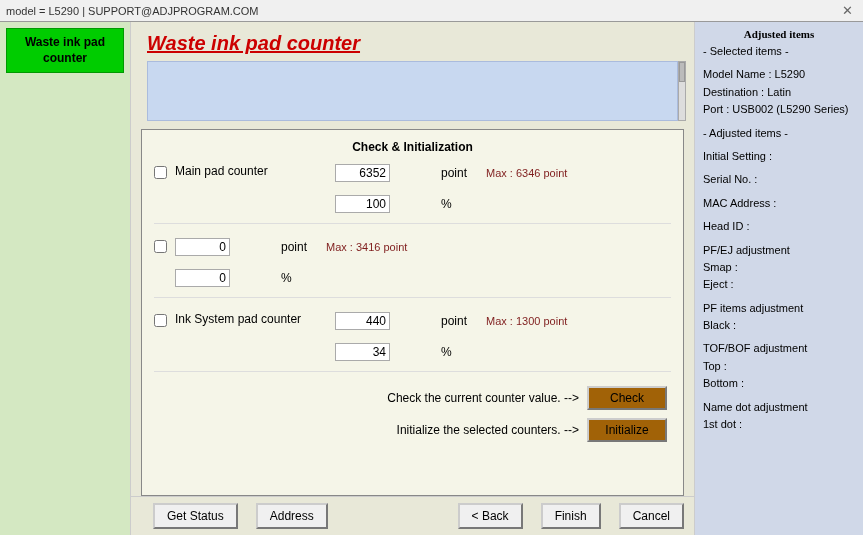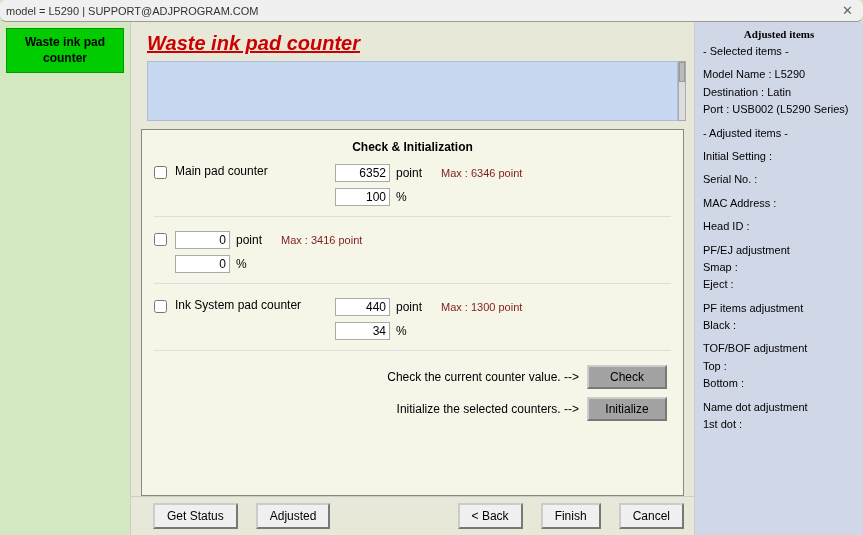--- a/index.html
+++ b/index.html
@@ -17,21 +17,20 @@
     
     .title-bar {
       background: #f0f0f0;
       border-bottom: 1px solid #999;
       display: flex;
       align-items: center;
       justify-content: space-between;
       padding: 2px 6px;
       height: 22px;
       flex-shrink: 0;
-      border-radius: 6px;
     }
     .title-bar-text {
       font-size: 11px;
       color: #333;
     }
     .close-btn {
       cursor: pointer;
       font-size: 13px;
       color: #666;
       background: none;
@@ -150,38 +149,39 @@
       margin-right: 8px;
       cursor: pointer;
     }
     .counter-label {
       width: 160px;
       font-size: 12px;
     }
     .counter-values {
       display: flex;
       flex-direction: column;
-      gap: 6px;
+      gap: 13px;
     }
     .counter-line {
       display: flex;
       align-items: center;
       gap: 6px;
     }
     .value-input {
       width: 55px;
       text-align: right;
       border: 1px solid #aaa;
       background: #fff;
       padding: 1px 3px;
       font-size: 12px;
     }
     .unit-label {
       font-size: 12px;
       min-width: 35px;
+      margin-left: 45px;
     }
     .max-label {
       font-size: 11px;
       color: #7f1d1d;
       margin-left: 4px;
     }
 
     
     .action-row {
       display: flex;
@@ -189,21 +189,21 @@
       justify-content: flex-end;
       margin-top: 8px;
       gap: 8px;
       padding-right: 4px;
       margin-bottom: 6px;
     }
     .action-label {
       font-size: 12px;
     }
     .action-btn {
-      background: #a3a3a3;
+      background: #a16207;
       border: 2px outset #ccc;
       padding: 3px 14px;
       font-size: 12px;
       cursor: pointer;
       min-width: 80px;
     }
 
     
     .bottom-bar {
       padding: 6px 10px;
@@ -330,21 +330,21 @@
         <button class="action-btn">Check</button>
       </div>
       <div class="action-row">
         <span class="action-label">Initialize the selected counters. --&gt;</span>
         <button class="action-btn">Initialize</button>
       </div>
     </div>
 
     <div class="bottom-bar">
       <button class="bottom-btn">Get Status</button>
-      <button class="bottom-btn">Adjusted</button>
+      <button class="bottom-btn">Address</button>
       <div class="spacer"></div>
       <button class="bottom-btn">&lt; Back</button>
       <button class="bottom-btn">Finish</button>
       <button class="bottom-btn">Cancel</button>
     </div>
   </div>
 
   <div class="right-panel">
     <div class="section-header">Adjusted items</div>
     <div class="info-line">- Selected items -</div>

